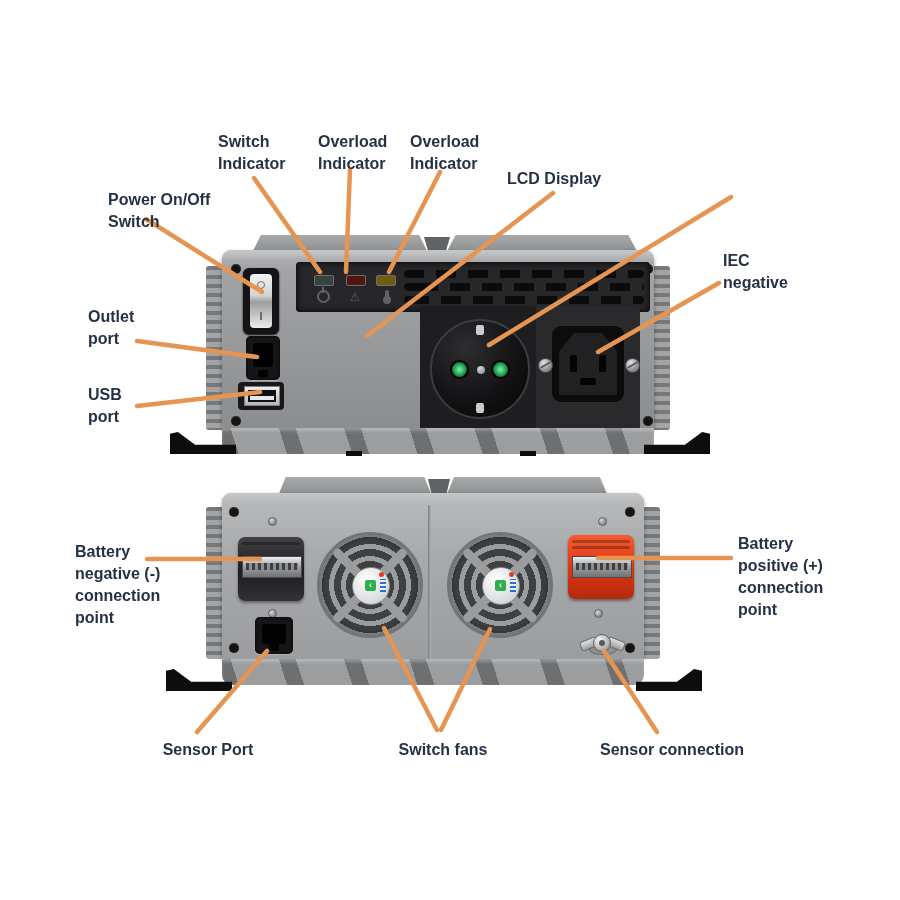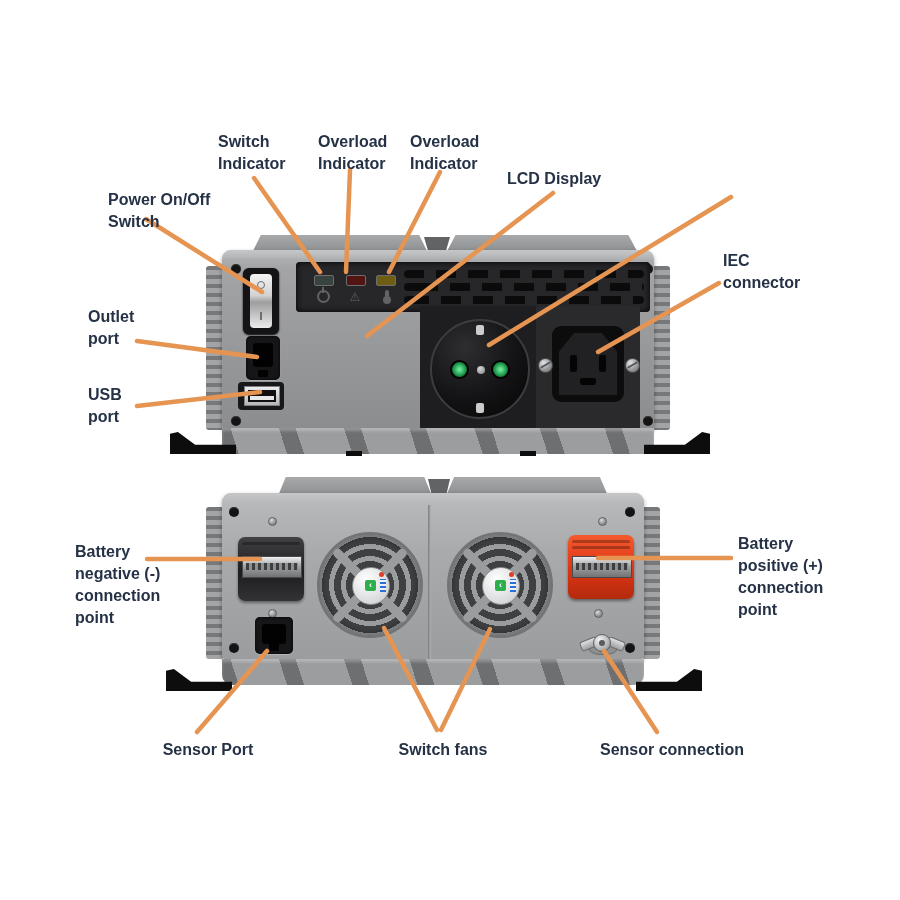--- a/index.html
+++ b/index.html
@@ -310,21 +310,21 @@
   </svg>
 
   <div class="label" style="left:218px;top:131px;">Switch
 Indicator</div>
   <div class="label" style="left:318px;top:131px;">Overload
 Indicator</div>
   <div class="label" style="left:410px;top:131px;">Overload
 Indicator</div>
   <div class="label" style="left:507px;top:168px;">LCD Display</div>
   <div class="label" style="left:723px;top:250px;">IEC
-connector</div>
+negative</div>
   <div class="label" style="left:88px;top:189px;margin-left:20px;">Power On/Off
 Switch</div>
   <div class="label" style="left:88px;top:306px;">Outlet
 port</div>
   <div class="label" style="left:88px;top:384px;">USB
 port</div>
   <div class="label" style="left:75px;top:541px;">Battery
 negative (-)
 connection
 point</div>

